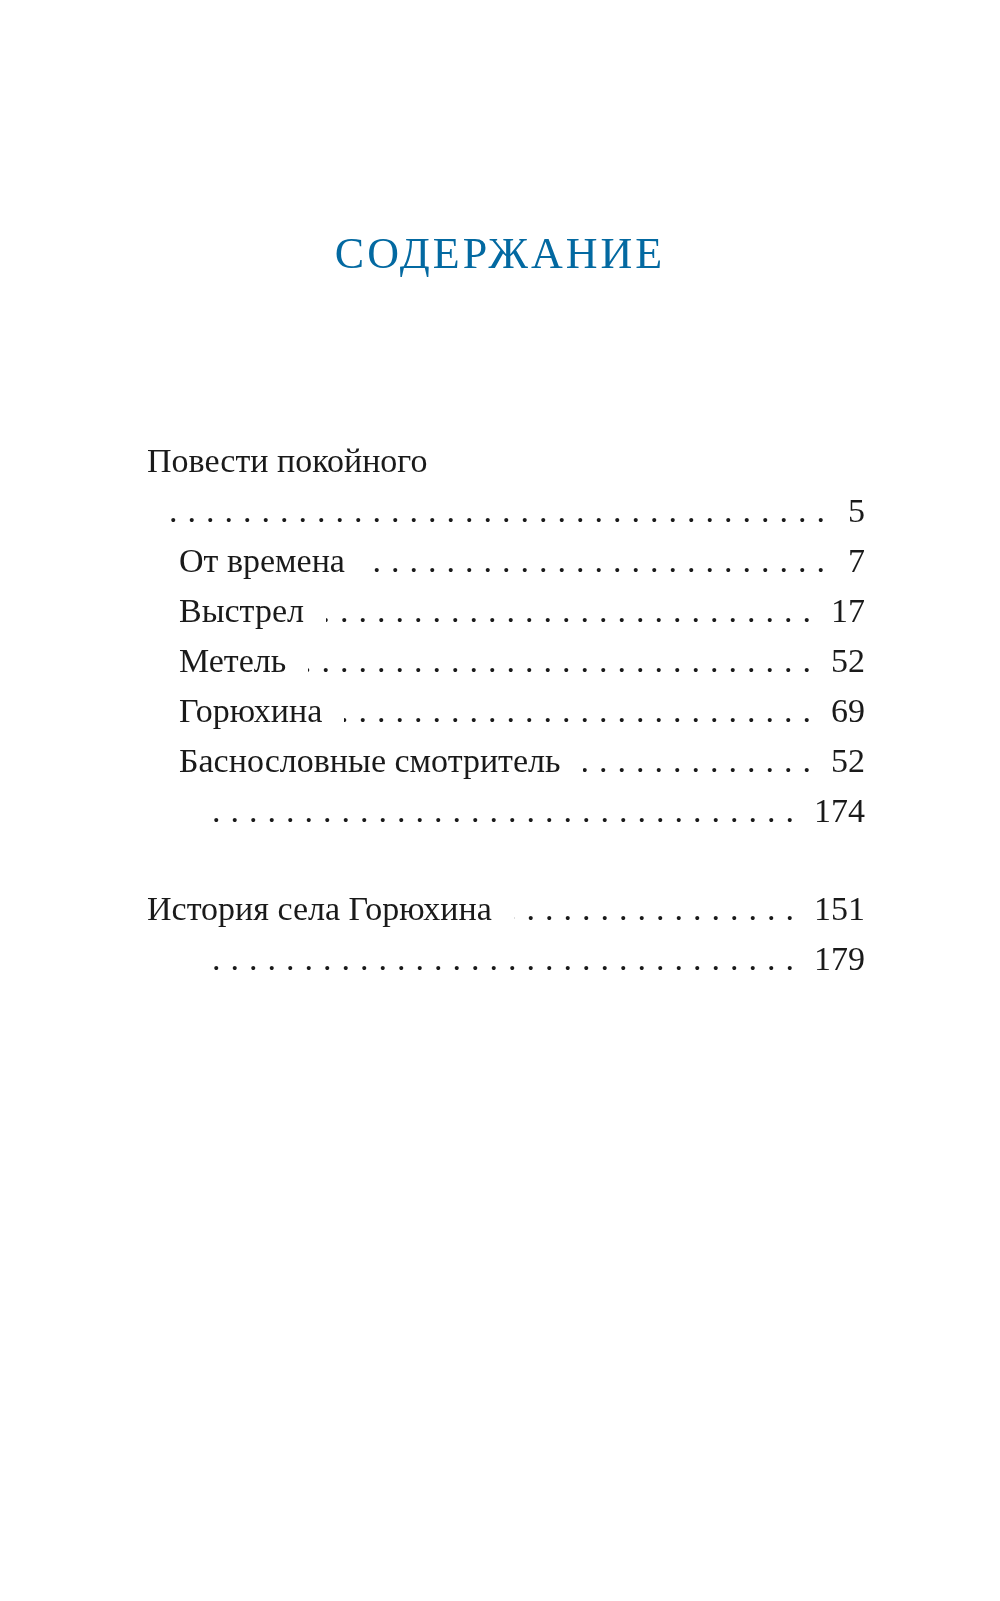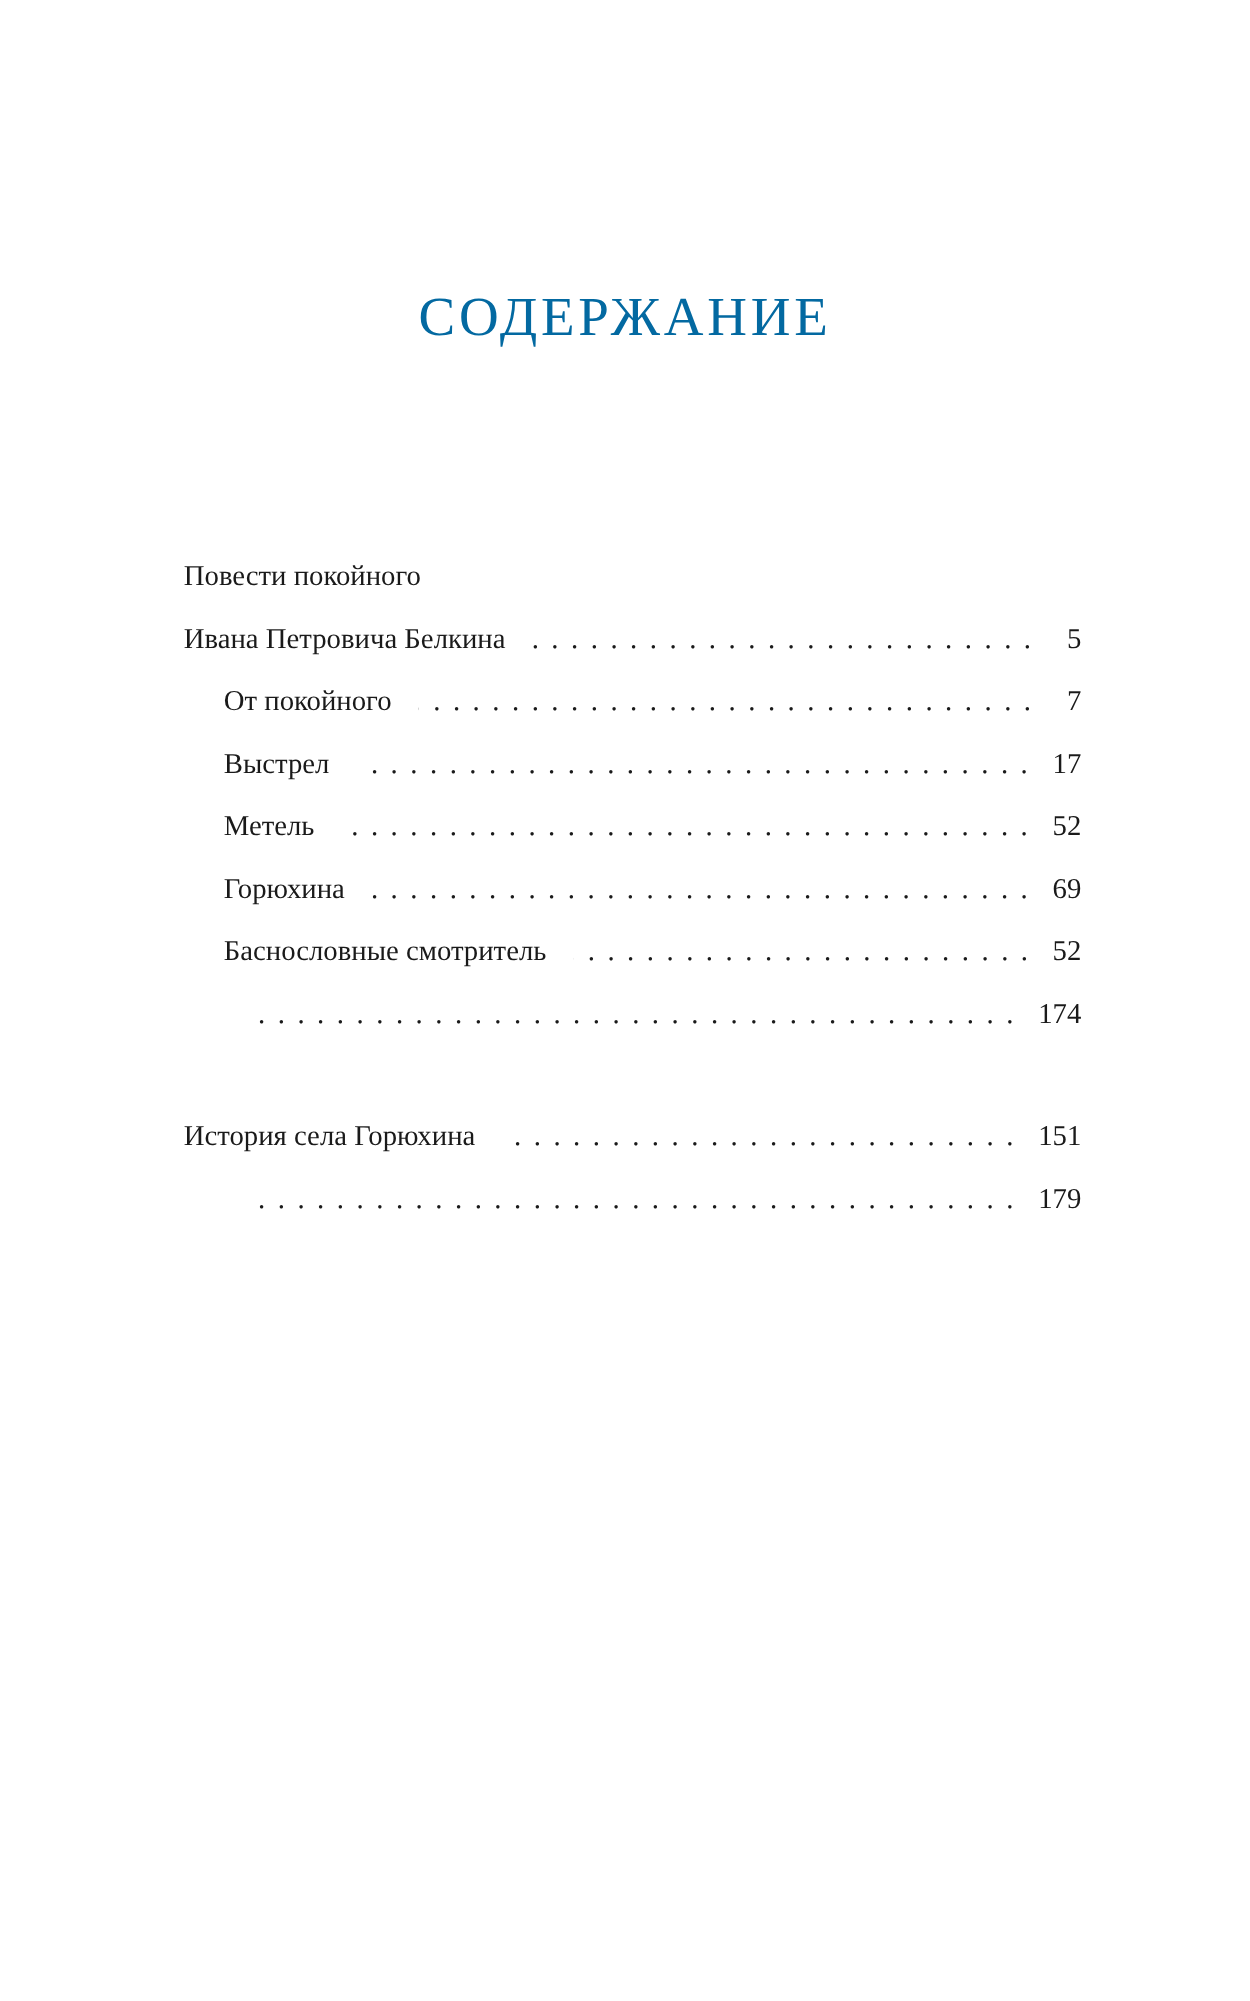--- a/index.html
+++ b/index.html
@@ -8,21 +8,21 @@
     .title {
       position: absolute; left: 0; width: 1000px; top: 228px;
       text-align: center;
       font-family: "Liberation Serif", serif;
       font-size: 44px; letter-spacing: 3px; font-weight: normal;
       color: #0369a1;
     }
     .toc { position: absolute; left: 147px; top: 436px; width: 718px; }
     .row {
       position: relative; height: 50px; line-height: 50px;
-      font-family: "Liberation Serif", serif; font-size: 23px; color: #1a1a1a;
+      font-family: "Liberation Serif", serif; font-size: 34px; color: #1a1a1a;
       display: flex; align-items: baseline;
     }
     .row.indent { padding-left: 32px; }
     .row .label { white-space: nowrap; flex: 0 0 auto; }
     .row .leader {
       flex: 1 1 auto; overflow: hidden; white-space: nowrap;
       margin: 0 10px 0 22px; letter-spacing: 10px; text-align: right; direction: rtl;
     }
     .row .page-num { flex: 0 0 auto; white-space: nowrap; text-align: right; min-width: 20px; }
     .gap { height: 48px; }
@@ -31,26 +31,25 @@
 <body>
 
 <div class="page">
   <div class="title">СОДЕРЖАНИЕ</div>
 
   <div class="toc">
     <div class="row">
       <span class="label">Повести покойного</span>
     </div>
     <div class="row">
-      <span class="label">Ивана Петровича Белкина</span>
       <span class="leader">........................................</span>
       <span class="page-num">5</span>
     </div>
     <div class="row indent">
-      <span class="label">От покойного</span>
+      <span class="label">От времена</span>
       <span class="leader">........................................</span>
       <span class="page-num">7</span>
     </div>
     <div class="row indent">
       <span class="label">Выстрел</span>
       <span class="leader">........................................</span>
       <span class="page-num">17</span>
     </div>
     <div class="row indent">
       <span class="label">Метель</span>

